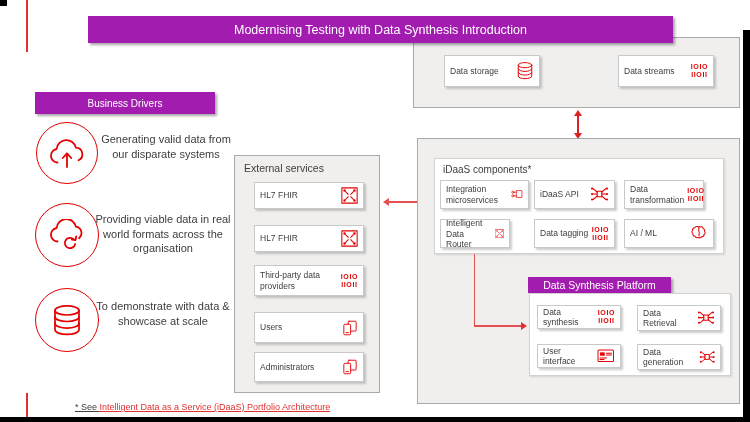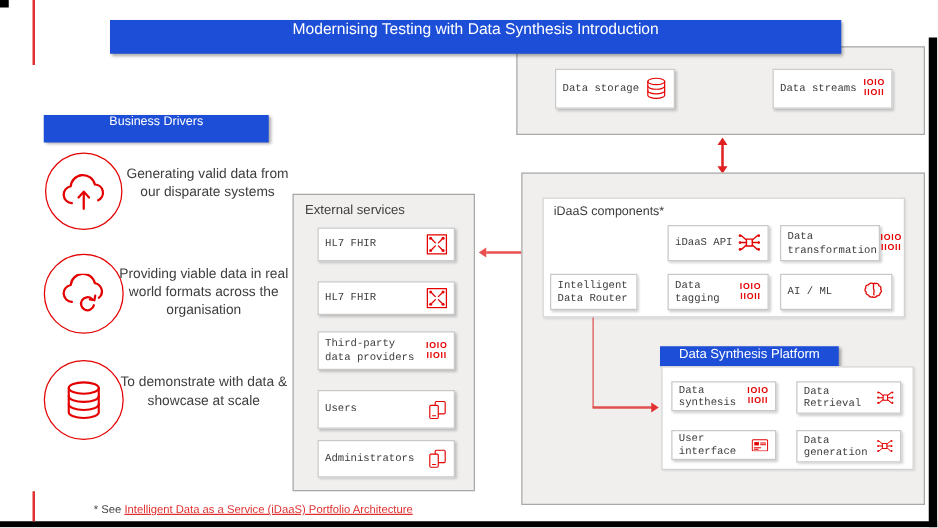--- a/index.html
+++ b/index.html
@@ -1,46 +1,46 @@
 <!DOCTYPE html>
 <html><head>
 <meta charset="utf-8">
 <style>
   html,body{margin:0;padding:0;background:#fff;}
   #page{position:relative;width:750px;height:422px;background:#fff;overflow:hidden;
         font-family:"Liberation Sans",sans-serif;color:#3d3d3d;}
-  .banner{position:absolute;background:#1d4ed8;color:#fff;text-align:center;
-          box-shadow:1.5px 1.5px 2.5px rgba(0,0,0,.35);display:flex;align-items:flex-start;justify-content:center;}
+  .banner{position:absolute;background:#a21caf;color:#fff;text-align:center;
+          box-shadow:1.5px 1.5px 2.5px rgba(0,0,0,.35);display:flex;align-items:center;justify-content:center;}
   .container{position:absolute;background:#f0efee;border:1px solid #a9a9a9;box-sizing:border-box;}
   .whitebox{position:absolute;background:#fff;border:1px solid #d2d2d2;box-sizing:border-box;
             box-shadow:1px 1px 2px rgba(0,0,0,.12);}
   .boxtitle{position:absolute;font-size:10.5px;color:#3d3d3d;}
   .card{position:absolute;background:#fff;border:1px solid #c9c9c9;box-sizing:border-box;
         box-shadow:1.5px 1.5px 2px rgba(0,0,0,.2);display:flex;align-items:center;
         justify-content:space-between;padding:2px 5px;gap:3px;}
-  .lbl{font-size:8.5px;line-height:1.18;color:#3d3d3d;font-family:Liberation Mono, monospace;}
+  .lbl{font-size:8.5px;line-height:1.18;color:#3d3d3d;}
   .st{stroke:#e40000;fill:none;stroke-width:1.5;stroke-linecap:round;stroke-linejoin:round;}
   .st2{stroke:#e40000;fill:none;stroke-width:1.8;stroke-linecap:round;stroke-linejoin:round;}
   .stw{stroke:#e40000;fill:#fff;stroke-width:1.5;stroke-linejoin:round;}
   .dot{fill:#e40000;stroke:none;}
   .binary{display:flex;flex-direction:column;align-items:center;color:#e40000;
           font-weight:bold;font-size:7px;line-height:1.08;letter-spacing:.6px;white-space:nowrap;}
   .binary span{display:block;}
   .circle{position:absolute;border:1.6px solid #e40000;border-radius:50%;background:#fff;
           display:flex;align-items:center;justify-content:center;box-sizing:border-box;}
   .drvtxt{position:absolute;font-size:11px;line-height:1.32;text-align:center;color:#3d3d3d;}
   .line{position:absolute;}
   .tri{position:absolute;width:0;height:0;}
   .tri-up{border-left:4px solid transparent;border-right:4px solid transparent;border-bottom:6px solid #e02020;}
   .tri-down{border-left:4px solid transparent;border-right:4px solid transparent;border-top:6px solid #e02020;}
   .tri-left{border-top:4px solid transparent;border-bottom:4px solid transparent;border-right:6px solid #e85050;}
   .tri-right{border-top:4px solid transparent;border-bottom:4px solid transparent;border-left:6px solid #e85050;}
   .tri-right-dk{border-top:4px solid transparent;border-bottom:4px solid transparent;border-left:6px solid #e03030;}
   .blackbar{position:absolute;background:#000;}
-  .footnote{position:absolute;left:75px;top:402px;font-size:9px;color:#3d3d3d;}
+  .footnote{position:absolute;left:75px;top:402px;font-size:9px;color:#3d3d3d;text-decoration:underline;}
   .footnote a{color:#e03030;text-decoration:underline;cursor:pointer;}
 </style>
 </head>
 <body>
 
 <div id="page">
 
   <div class="blackbar" style="left:0;top:417px;width:750px;height:5px"></div>
   <div class="blackbar" style="left:743px;top:30px;width:7px;height:392px"></div>
   <div class="blackbar" style="left:0;top:0;width:7px;height:6px"></div>
@@ -168,20 +168,30 @@
 
   <div class="line" style="left:389px;top:201px;width:36px;height:1.6px;background:#e85050"></div>
   <div class="tri tri-left" style="left:383px;top:197.8px"></div>
   <div class="tri tri-right" style="left:424px;top:197.8px"></div>
 
   <div class="container" style="left:417px;top:138px;width:323px;height:266px">
 
     <div class="whitebox" style="left:16px;top:19px;width:290px;height:96px">
       <div class="boxtitle" style="left:8px;top:5px;font-size:10px">iDaaS components*</div>
 
+      <div class="card" style="left:5px;top:21px;width:89px;height:29px">
+        <span class="lbl">Integration microservices</span>
+        <svg width="18" viewBox="0 0 26 22">
+          <rect class="st" x="12.5" y="3.5" width="11.5" height="15"></rect>
+          <circle class="st" cx="4" cy="7" r="2.4"></circle>
+            <circle class="st" cx="4" cy="15" r="2.4"></circle>
+          <line class="st" x1="6.4" y1="7" x2="12.5" y2="7"></line>
+            <line class="st" x1="6.4" y1="15" x2="12.5" y2="15"></line>
+        </svg>
+      </div>
 
       <div class="card" style="left:99px;top:21px;width:81px;height:29px">
         <span class="lbl">iDaaS API</span>
         <svg width="19" viewBox="0 0 26 22">
           <rect class="st" x="9.8" y="7.2" width="6.4" height="7.6"></rect>
           <circle class="dot" cx="2.8" cy="3.5" r="1.5"></circle>
             <circle class="dot" cx="2.8" cy="11" r="1.5"></circle>
             <circle class="dot" cx="2.8" cy="18.5" r="1.5"></circle>
           <circle class="dot" cx="23.2" cy="3.5" r="1.5"></circle>
             <circle class="dot" cx="23.2" cy="11" r="1.5"></circle>

